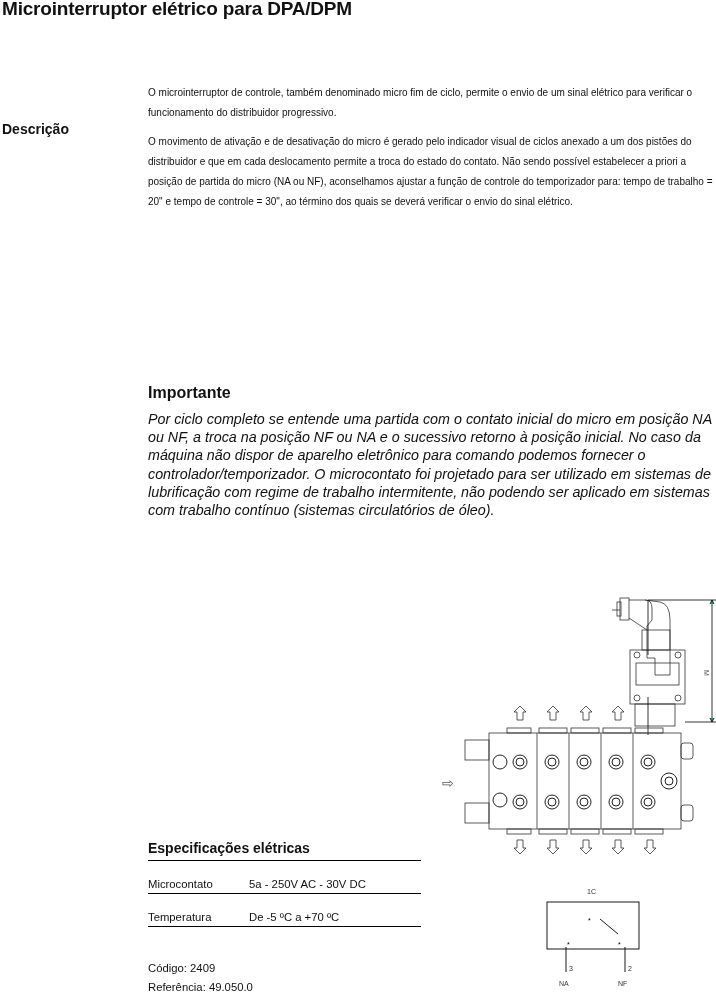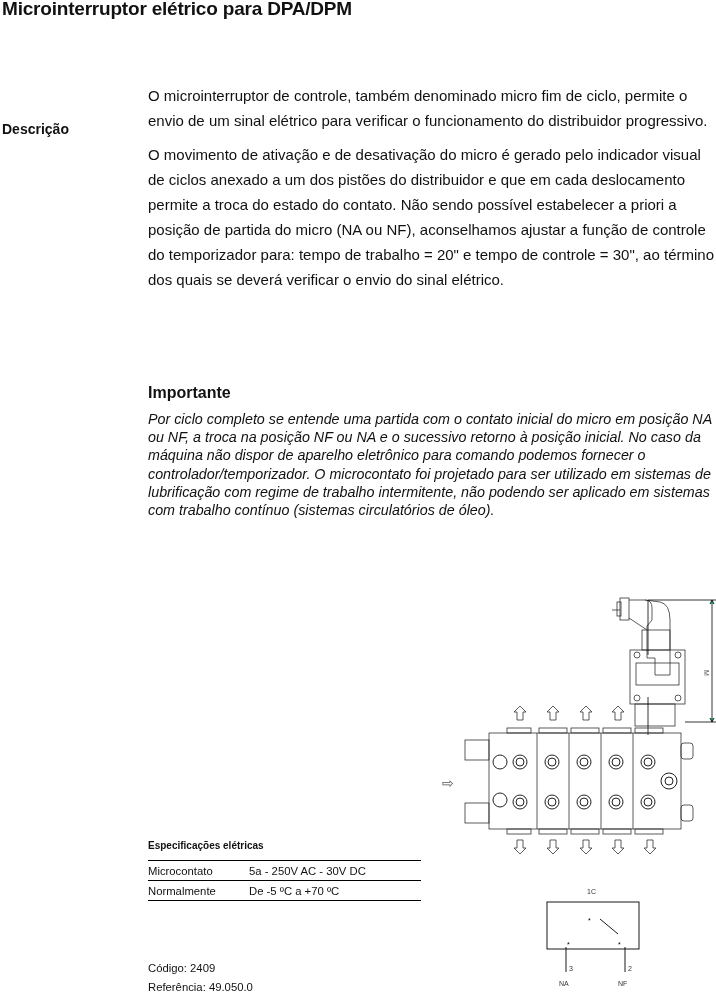--- a/index.html
+++ b/index.html
@@ -1,26 +1,26 @@
 <!DOCTYPE html>
 <html><head>
 <meta charset="utf-8">
 <style>
   html, body { margin:0; padding:0; background:#fff; }
   body { width:716px; height:995px; position:relative; overflow:hidden;
          font-family:"Liberation Sans", sans-serif; color:#111; }
   .title { position:absolute; left:2px; top:-2px; font-size:19px; font-weight:bold; letter-spacing:-0.2px; }
   .side-label { position:absolute; left:2px; top:85px; font-size:14px; font-weight:bold;margin-top:36px; }
-  .body { position:absolute; left:148px; top:83px; width:568px; font-size:15px; line-height:25px; }
+  .body { position:absolute; left:148px; top:83px; width:568px; font-size:10px; line-height:20px; }
   .body p { margin:0 0 9px 0; }
   .imp-title { position:absolute; left:148px; top:384px; font-size:16px; font-weight:bold; }
   .imp-text { position:absolute; left:148px; top:410px; width:568px; font-size:14.3px; line-height:18.2px;font-style:italic; }
-  .spec-title { position:absolute; left:148px; top:840px; font-size:10px; font-weight:bold; }
+  .spec-title { position:absolute; left:148px; top:840px; font-size:14px; font-weight:bold; }
   table.spec { position:absolute; left:148px; top:860px; width:273px; border-collapse:collapse; font-size:11.3px; }
-  table.spec td { border-top:1px solid #000; padding:2px 0 2px 0; height:15px; }
+  table.spec td { border-top:1px solid #000; padding:15px 0 2px 0; height:15px; }
   table.spec tr:last-child td { border-bottom:1px solid #000; }
   table.spec td.k { width:101px; }
   .codes { position:absolute; left:148px; top:959px; font-size:11.3px; line-height:19px; }
   svg { position:absolute; }
 </style>
 </head>
 <body>
 
 <div class="title">Microinterruptor elétrico para DPA/DPM</div>
 <div class="side-label">Descrição</div>
@@ -134,21 +134,21 @@
 </svg>
 
 <div class="spec-title">Especificações elétricas</div>
 <table class="spec">
   <tbody>
       <tr>
     <td class="k">Microcontato</td>
     <td>5a - 250V AC - 30V DC</td>
   </tr>
   <tr>
-    <td class="k">Normalmente</td>
+    <td class="k">Temperatura</td>
     <td>De -5 ºC a +70 ºC</td>
   </tr>
 </tbody>
   </table>
 <div class="codes">
   <div>Código: 2409</div>
   <div>Referência: 49.050.0</div>
 </div>
 
 <svg style="left:540px; top:880px;" width="110" height="115" viewBox="0 0 110 115" fill="none" stroke="#000" stroke-width="0.9">

